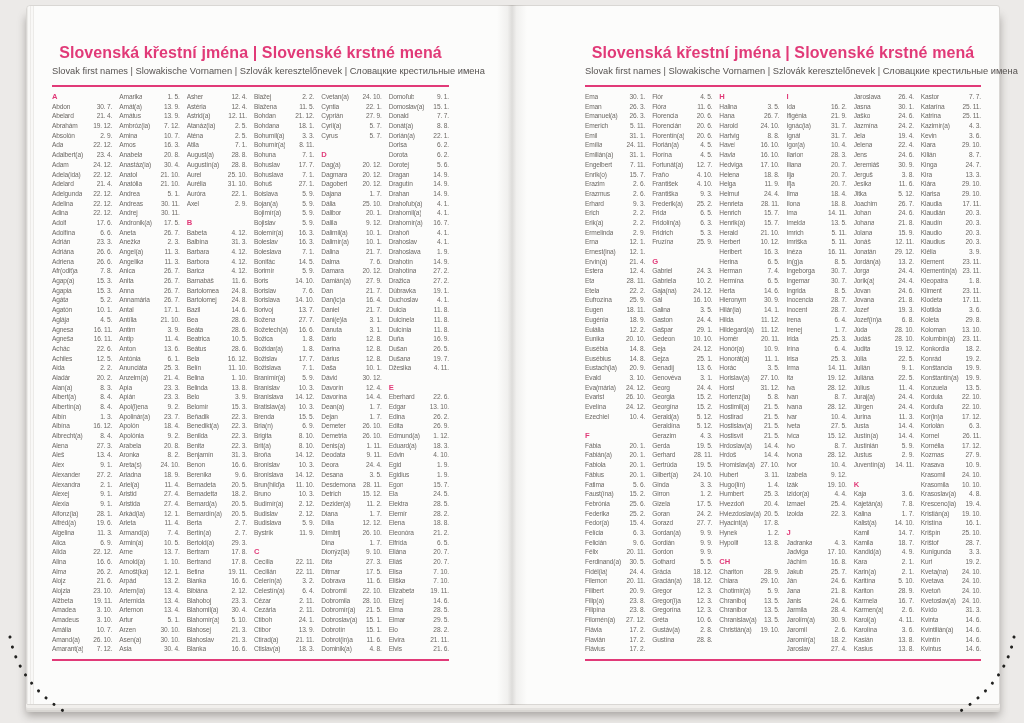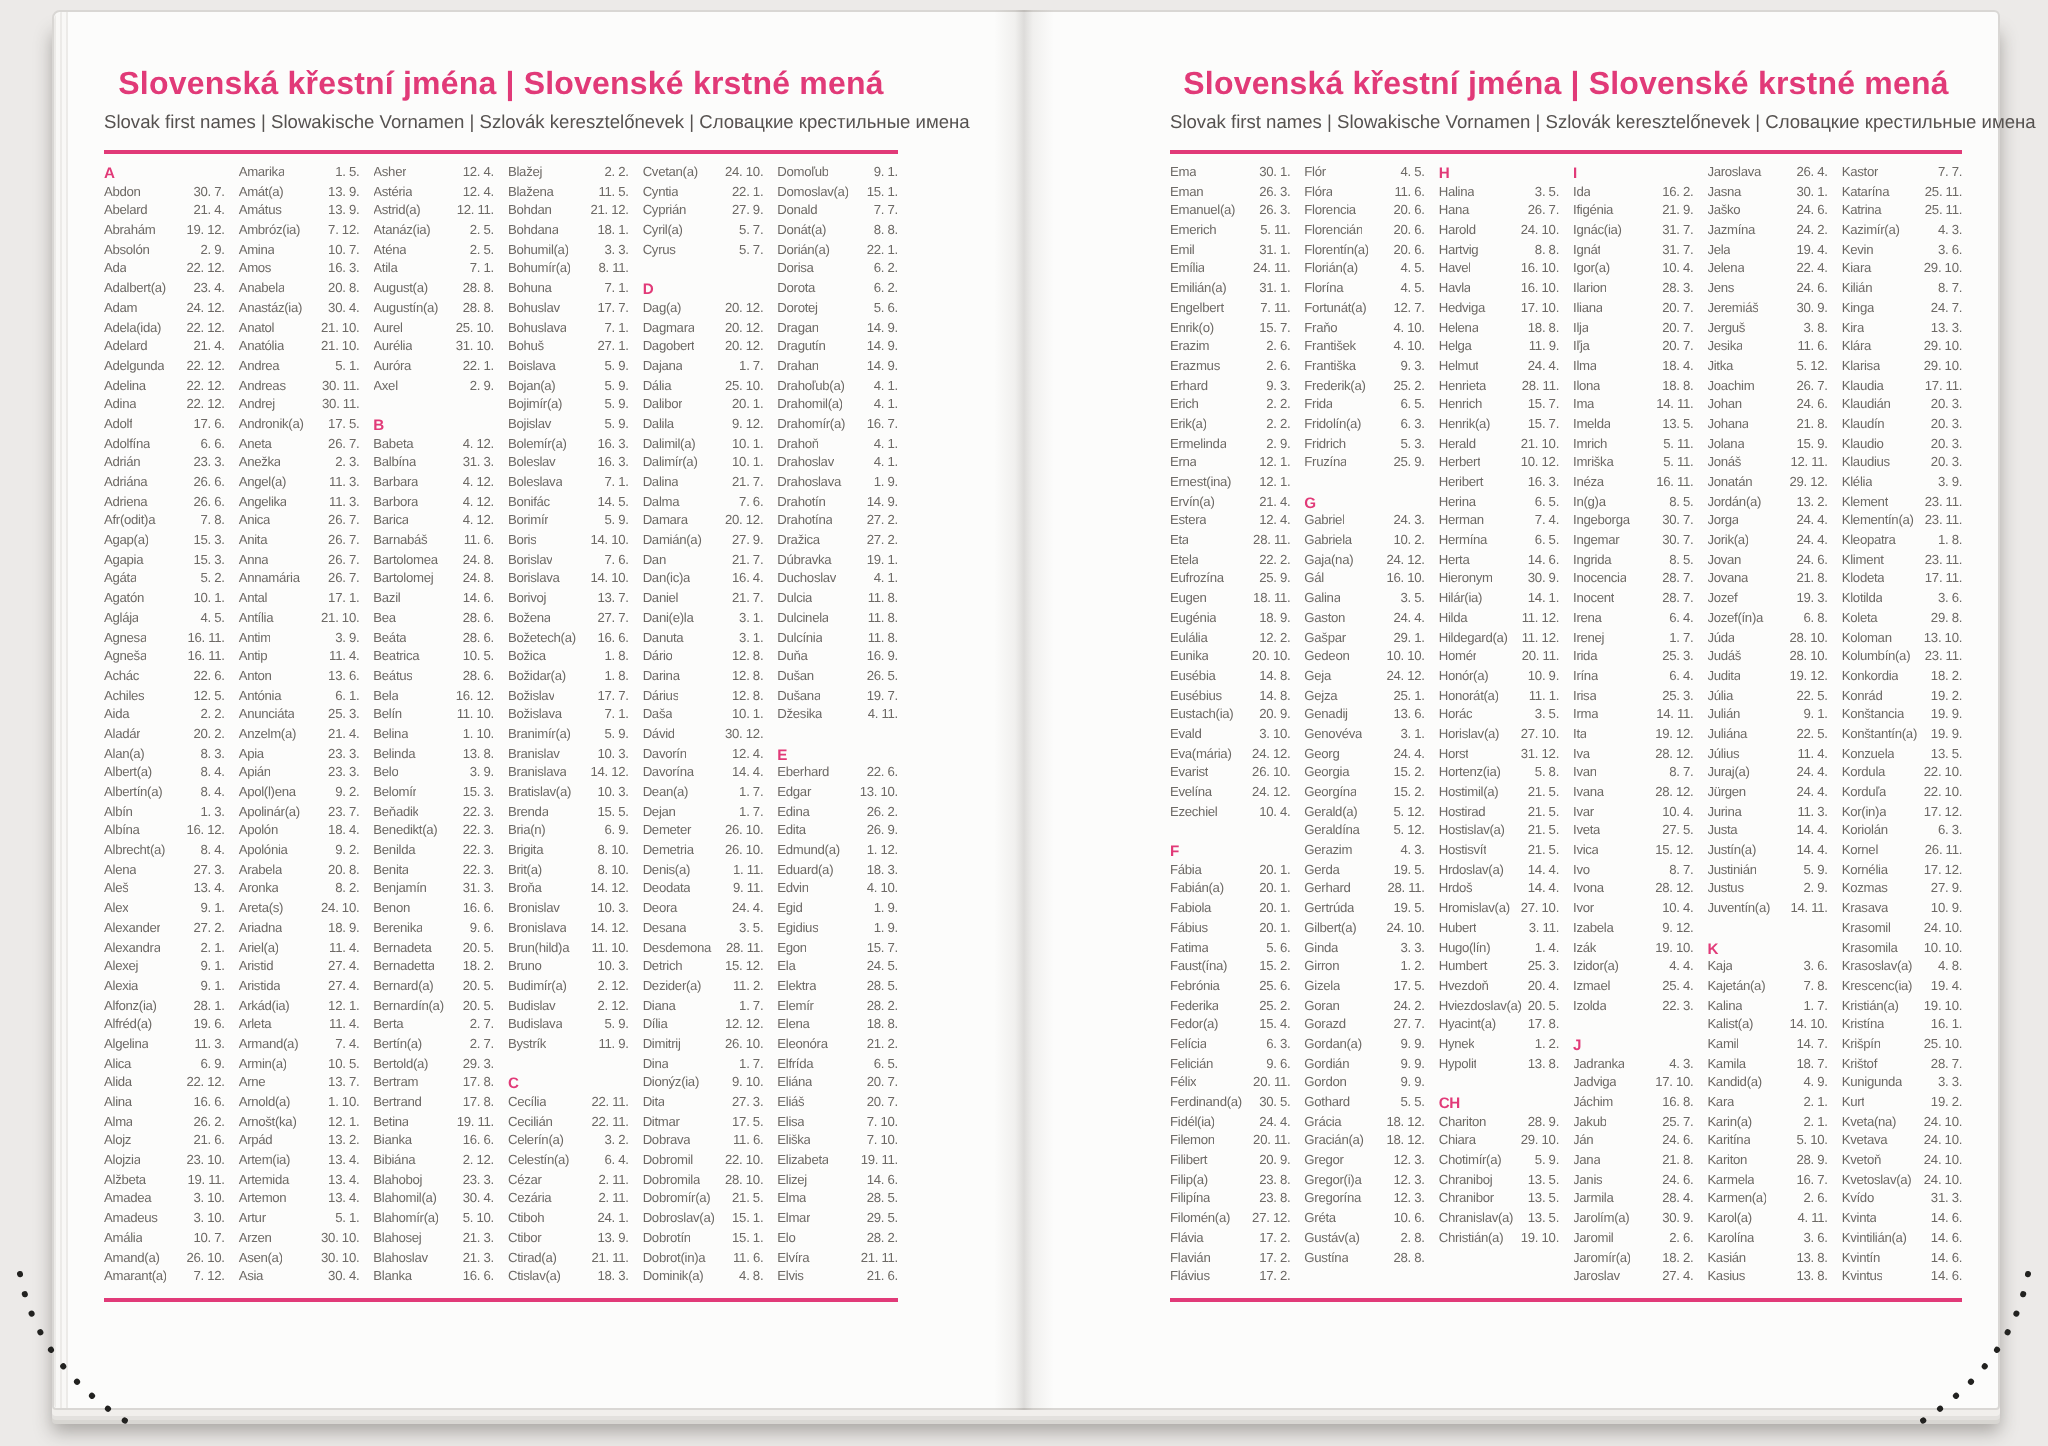--- a/index.html
+++ b/index.html
@@ -18,21 +18,21 @@
   .spread::before{ 
     content:"";position:absolute;left:0;top:0;bottom:0;width:7px;
     background:repeating-linear-gradient(90deg,#e7e5e2 0,#f7f6f4 1px,#efede) ;
     background:repeating-linear-gradient(90deg,#e8e6e3 0 1px,#f8f7f5 1px 3px);
     border-radius:4px 0 0 2px;opacity:.8;
   }
   .gutter{
     position:absolute;left:497px;top:5px;bottom:18px;width:30px;pointer-events:none;
     background:linear-gradient(90deg,rgba(90,80,70,0) 0%,rgba(90,80,70,.07) 35%,rgba(60,52,45,.16) 50%,rgba(90,80,70,.07) 65%,rgba(90,80,70,0) 100%);
   }
-  .content{position:absolute;top:32px;}
+  .content{position:absolute;top:42px;}
   .content.left{left:52px;width:397px;}
   .content.right{left:585px;width:396px;}
   .title{
     font-size:16px;line-height:21px;font-weight:bold;text-align:center;
     color:var(--accent,#e13a78);letter-spacing:.1px;white-space:nowrap;
   }
   .subtitle{
     font-size:9.3px;line-height:13px;margin-top:2px;text-align:right;
     color:#565250;white-space:nowrap;
   }

